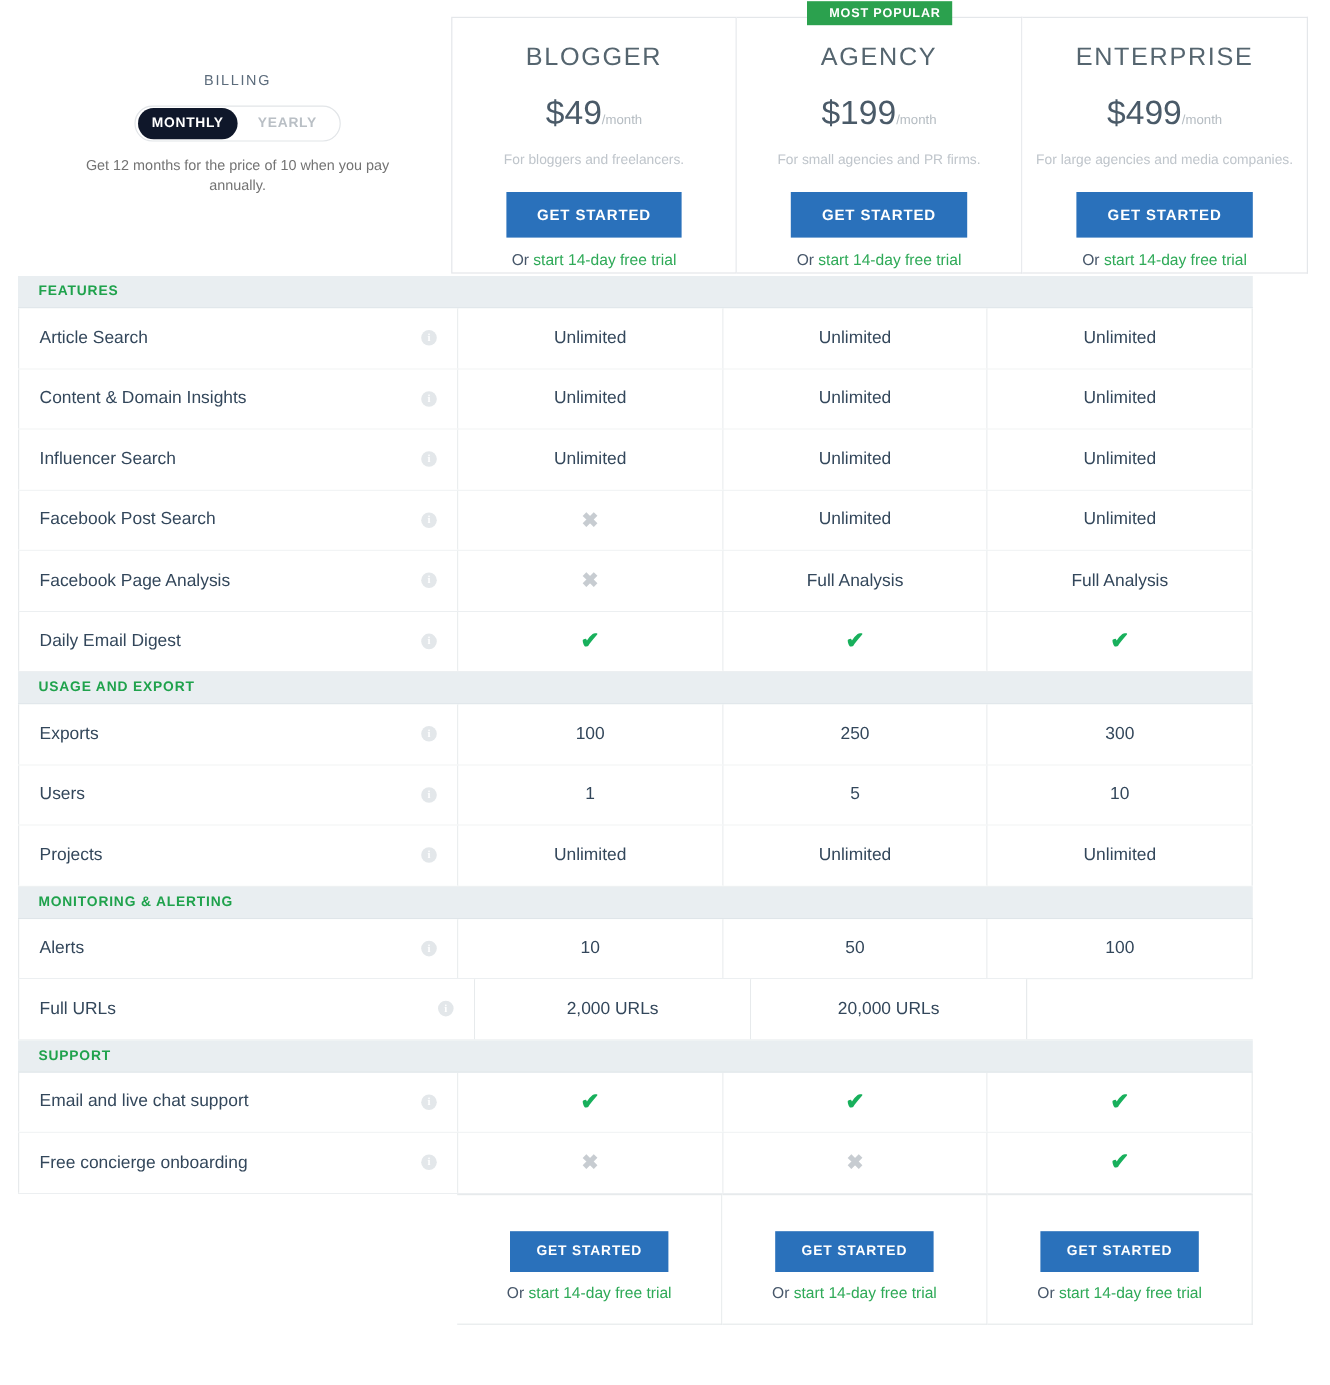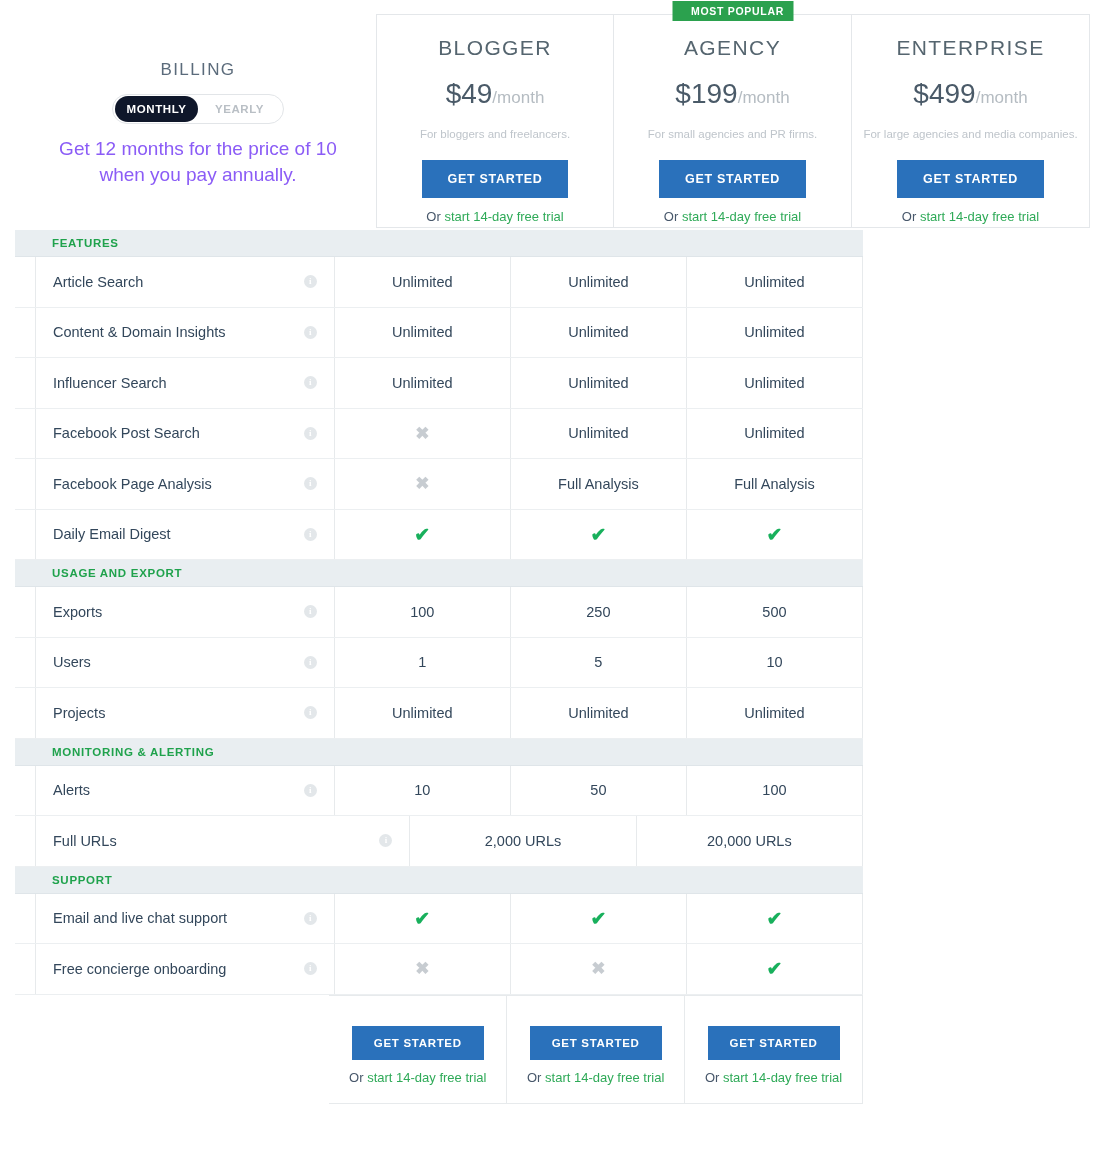--- a/index.html
+++ b/index.html
@@ -15,74 +15,74 @@
 
   
   .top { position: absolute; left: 0; top: 0; width: 1108px; height: 228px; }
 
   
   .billing {
     position: absolute; left: 15px; top: 10px; width: 366px; height: 218px;
     text-align: center;
   }
   .billing-title {
-    font-size: 17px; letter-spacing: 1.4px; color: #5b6b7b;
+    font-size: 12px; letter-spacing: 1.4px; color: #5b6b7b;
     margin-top: 50px; font-weight: 400;
   }
   .toggle {
     margin: 14px auto 0 auto;
     width: 172px; height: 30px;
     border: 1px solid #e2e5e8; border-radius: 15px;
     background: #fff;
     display: flex; align-items: center; padding: 2px;
     position: relative;
   }
   .toggle-opt {
     flex: 1; height: 26px; line-height: 26px; text-align: center;
     font-size: 11.5px; font-weight: bold; letter-spacing: 0.6px;
     border-radius: 13px; cursor: pointer; user-select: none;
   }
   .toggle-opt.on { background: #0f172a; color: #ffffff; }
   .toggle-opt.off { color: #b9bfc5; }
   .billing-note {
     margin: 12px auto 0 auto; width: 300px;
-    font-size: 19px; color: #8b5cf6; line-height: 1.35;
+    font-size: 12px; color: #737373; line-height: 1.35;
   }
 
   
   .cards { position: absolute; left: 376px; top: 14px; display: flex; }
   .card {
     width: 238px; height: 214px;
     border: 1px solid #e4e7ea; border-left: none;
     background: #fff; position: relative; text-align: center;
   }
   .card:first-child { border-left: 1px solid #e4e7ea; }
   .badge {
     position: absolute; top: -14px; left: 50%; transform: translateX(-50%);
     background: #2ba14e; color: #fff; font-size: 10.5px; font-weight: bold;
     letter-spacing: 0.7px; padding: 4px 9px 4px 19px; white-space: nowrap;
   }
   .plan-name {
     margin-top: 21px; font-size: 21px; letter-spacing: 1.4px; color: #55656f;
   }
   .plan-price { margin-top: 18px; font-size: 28px; color: #4a5a68; font-weight: 400; }
-  .plan-price .per { font-size: 17px; color: #b5bcc2; }
+  .plan-price .per { font-size: 11px; color: #b5bcc2; }
   .plan-desc { margin-top: 18px; font-size: 11.5px; color: #bfc5cb; }
   .cta-btn {
     display: inline-block; margin-top: 20px;
     background: #2a71bb; color: #fff; border: none;
     font-size: 12.5px; font-weight: bold; letter-spacing: 0.7px;
     padding: 12px 26px; cursor: pointer;
   }
   .cta-sub { margin-top: 11px; font-size: 13px; color: #47576a; }
   .cta-sub a { color: #2faa58; text-decoration: none; cursor: pointer; }
 
   
   .table { position: absolute; left: 15px; top: 230px; width: 1072px; }
-  .row { display: flex; width: 848px; padding-left: 20px; }
+  .row { display: flex; width: 1029px; }
   .section-row {
     height: 27px; background: #e9eef1; align-items: center;
     border-bottom: 1px solid #dfe5e9;
   }
   .section-label {
     padding-left: 17px; font-size: 11.5px; font-weight: bold;
     letter-spacing: 0.7px; color: #1fa24c;
   }
   .feat-row { height: 50.5px; border-bottom: 1px solid #eceff1; }
   .feat-name {
@@ -241,21 +241,21 @@
       <div class="row section-row">
         <div class="section-label">USAGE AND EXPORT</div>
       </div>
       <div class="row feat-row">
         <div class="feat-name">
           <span class="txt">Exports</span>
           <span class="info-icon">i</span>
         </div>
         <div class="val-cell">100</div>
         <div class="val-cell">250</div>
-        <div class="val-cell">500</div>
+        <div class="val-cell">300</div>
       </div>
       <div class="row feat-row">
         <div class="feat-name">
           <span class="txt">Users</span>
           <span class="info-icon">i</span>
         </div>
         <div class="val-cell">1</div>
         <div class="val-cell">5</div>
         <div class="val-cell">10</div>
       </div>

